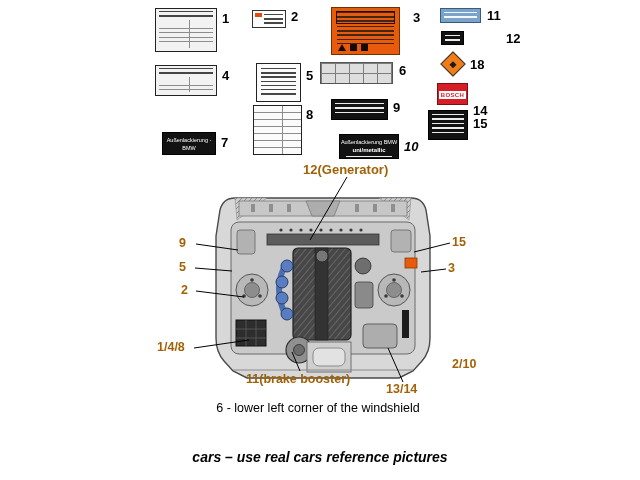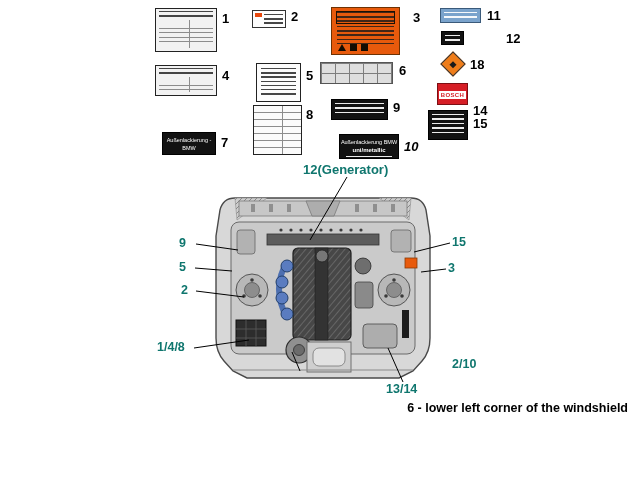--- a/index.html
+++ b/index.html
@@ -65,24 +65,24 @@
   .d14 .band{position:absolute;left:1px;right:1px;top:7px;height:8px;background:#fff;
              display:flex;align-items:center;justify-content:center;}
   .d14 .band span{font-size:6px;font-weight:bold;color:#d61e26;letter-spacing:.4px;line-height:1;}
 
   
   .paintlbl{color:#fff;text-align:center;}
   .paintlbl .l1{font-size:5.5px;line-height:1.5;margin-top:3px;}
   .paintlbl .l2{font-size:6px;font-weight:bold;line-height:1.4;}
   .paintlbl .strip{height:6px;margin:1px 6px 0 6px;}
 
-  .callout-label{position:absolute;font-weight:bold;font-size:12.5px;line-height:1;color:#0f766e;}
+  .callout-label{position:absolute;font-weight:bold;font-size:12.5px;line-height:1;color:#a16207;}
   #lines{position:absolute;left:0;top:0;width:640px;height:480px;pointer-events:none;}
 
-  .note-center{position:absolute;left:0;right:12px;text-align:right;font-weight:bold;}
+  .note-center{position:absolute;left:0;right:4px;text-align:center;font-weight:normal;}
   #note6{top:401px;font-size:12.5px;}
   .footnote{position:absolute;left:0;right:0;text-align:center;font-style:italic;font-weight:bold;font-size:14px;}
   #fn1{top:425px;}
   #fn2{top:449px;}
   .star{font-size:19px;font-style:normal;vertical-align:-2px;font-weight:bold;}
 </style>
 </head>
 <body>
 
 <div id="canvas">
@@ -266,19 +266,21 @@
       <line x1="403" y1="382" x2="388" y2="348"></line>
     </g>
   </svg>
 
   <div class="callout-label" style="left:179px;top:237px;">9</div>
   <div class="callout-label" style="left:179px;top:261px;">5</div>
   <div class="callout-label" style="left:181px;top:284px;">2</div>
   <div class="callout-label" style="left:452px;top:236px;">15</div>
   <div class="callout-label" style="left:448px;top:262px;">3</div>
   <div class="callout-label" style="left:157px;top:341px;">1/4/8</div>
+  <div class="callout-label" style="left:246px;top:373px;">11(brake booster)</div>
   <div class="callout-label" style="left:386px;top:383px;">13/14</div>
   <div class="callout-label" style="left:452px;top:358px;">2/10</div>
 
   <div id="note6" class="note-center">6 - lower left corner of the windshield</div>
 
+  <div id="fn2" class="footnote">cars – use real cars reference pictures</div>
 
 </div>
 
 </body></html>

